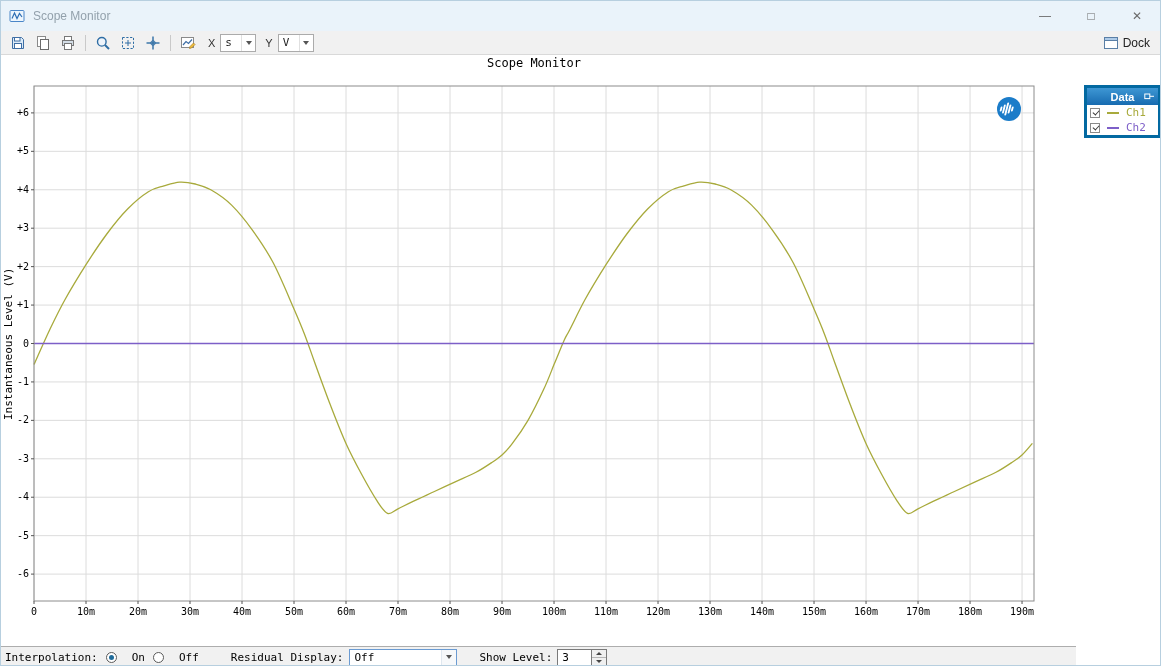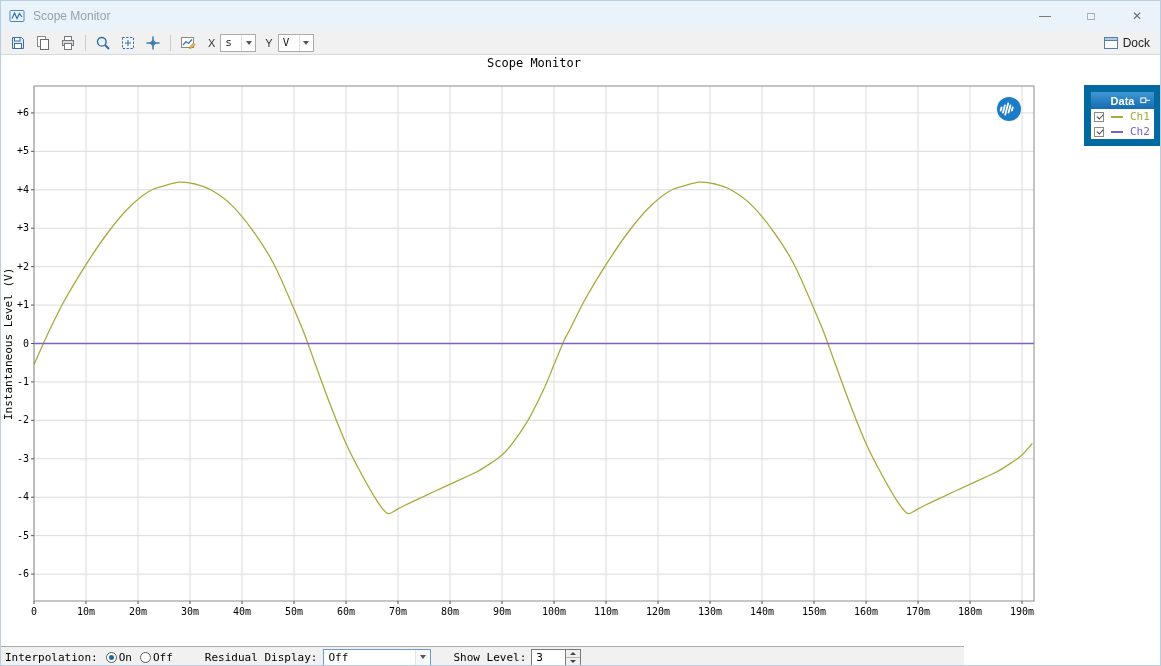--- a/index.html
+++ b/index.html
@@ -27,32 +27,32 @@
   
   .chart-area{position:absolute;top:54px;left:0;width:1161px;height:591px;background:#fff}
   .chart-title{position:absolute;top:1px;left:33px;width:1000px;text-align:center;font:12px "DejaVu Sans Mono",monospace;color:#000}
   #chart-svg{position:absolute;top:0;left:0}
   #chart-svg text{font-family:"DejaVu Sans Mono",monospace;font-size:10px;fill:#000}
   .y-axis-label{position:absolute;left:0;top:31px;width:15px;height:515px;display:flex;align-items:center;justify-content:center;writing-mode:vertical-rl;transform:rotate(180deg);font:11px "DejaVu Sans Mono",monospace;color:#000;white-space:nowrap}
   .x-axis-label{position:absolute;top:564px;left:33px;width:1000px;text-align:center;font:11px "DejaVu Sans Mono",monospace;color:#000}
   .logo{position:absolute;left:995px;top:41px}
 
   
-  .legend{position:absolute;left:1083px;top:84px;width:77px;border:7px solid #0369a1;background:#fff}
+  .legend{position:absolute;left:1083px;top:84px;width:77px;border:3px solid #0369a1;background:#fff}
   .legend-header{height:17px;background:linear-gradient(#3e97d4,#176bb0);color:#fff;font-size:11px;font-weight:bold;display:flex;align-items:center;justify-content:center;position:relative}
   .legend-pin{position:absolute;right:3px;top:4px;display:flex}
   .legend-row{display:flex;align-items:center;height:15px;padding:0 3px;gap:7px}
   .checkbox{width:10px;height:10px;border:1px solid #8a8a8a;background:#fff;position:relative;flex:0 0 auto}
   .checkbox.checked::after{content:"";position:absolute;left:1.5px;top:1.5px;width:5px;height:3px;border-left:1.5px solid #3a3a3a;border-bottom:1.5px solid #3a3a3a;transform:rotate(-48deg)}
   .legend-line{width:12px;height:2px;background:#999;flex:0 0 auto}
   .legend-label{font:11px "DejaVu Sans Mono",monospace;color:#333}
 
   
-  .bottombar{position:absolute;top:645px;left:0;width:963px;height:21px;background:#f1f1f1;border-top:1px solid #adadad;display:flex;align-items:center;font:11px "DejaVu Sans Mono",monospace;color:#000;padding-left:4px}
-  .radio-option{display:flex;align-items:center;gap:2px;margin-left:8px}
+  .bottombar{position:absolute;top:645px;left:0;width:1075px;height:21px;background:#f1f1f1;border-top:1px solid #adadad;display:flex;align-items:center;font:11px "DejaVu Sans Mono",monospace;color:#000;padding-left:4px}
+  .radio-option{display:flex;align-items:center;gap:15px;margin-left:8px}
   .radio-circle{width:11px;height:11px;border:1px solid #5a5a5a;border-radius:50%;background:#fff;position:relative;flex:0 0 auto}
   .radio-option.selected .radio-circle::after{content:"";position:absolute;left:2px;top:2px;width:5px;height:5px;border-radius:50%;background:#1f6b9a}
   .residual-label{margin-left:32px}
   .combo{margin-left:6px;width:108px;height:17px;background:#fff;border:1px solid #6b9bd2;display:flex;align-items:center}
   .combo-value{padding-left:4px}
   .combo-arrow{margin-left:auto;width:15px;height:100%;display:flex;align-items:center;justify-content:center;border-left:1px solid #dfe7ef;background:#f6f8fa}
   .cycles-label{margin-left:22px}
   .spinbox{margin-left:5px;display:flex;height:17px}
   .spin-value{width:34px;background:#fff;border:1px solid #7a7a7a;border-right:none;display:flex;align-items:center;padding-left:4px}
   .spin-buttons{width:16px;display:flex;flex-direction:column;border:1px solid #7a7a7a;background:#f0f0f0}

